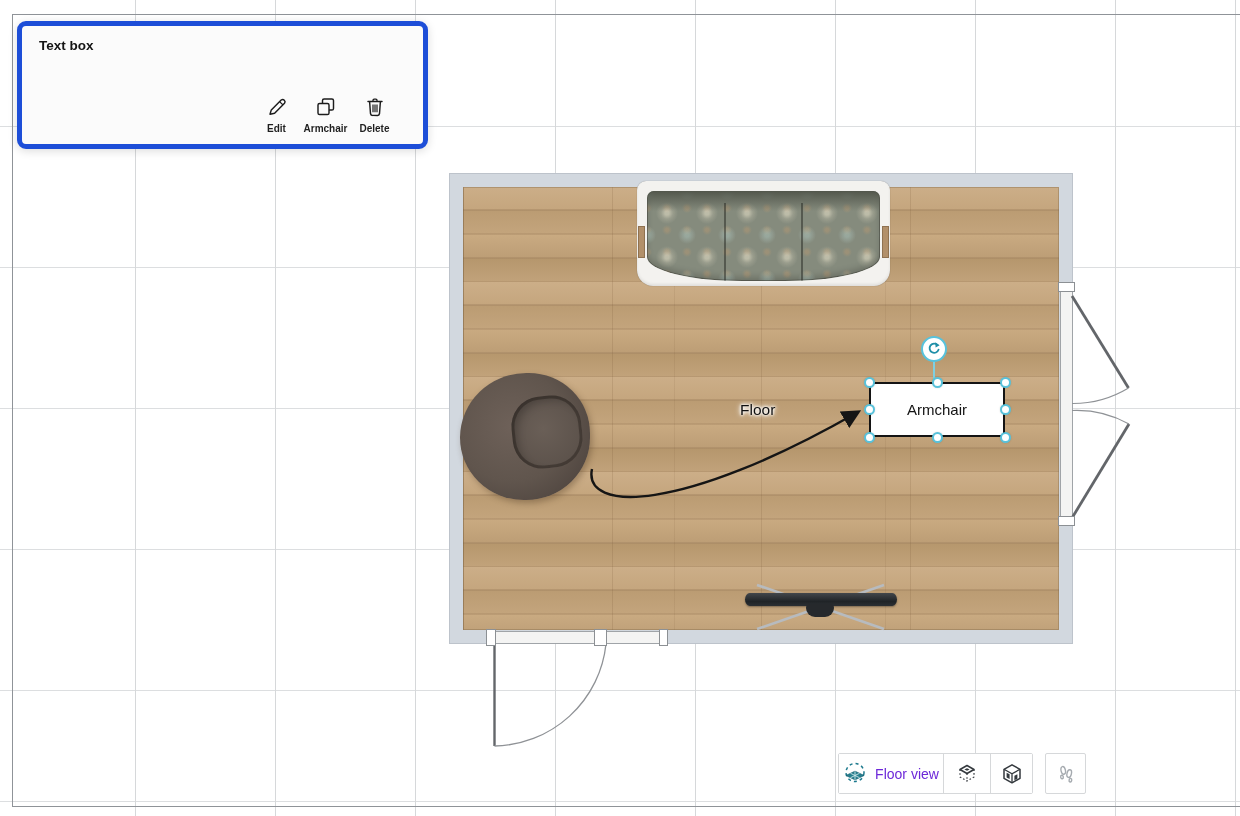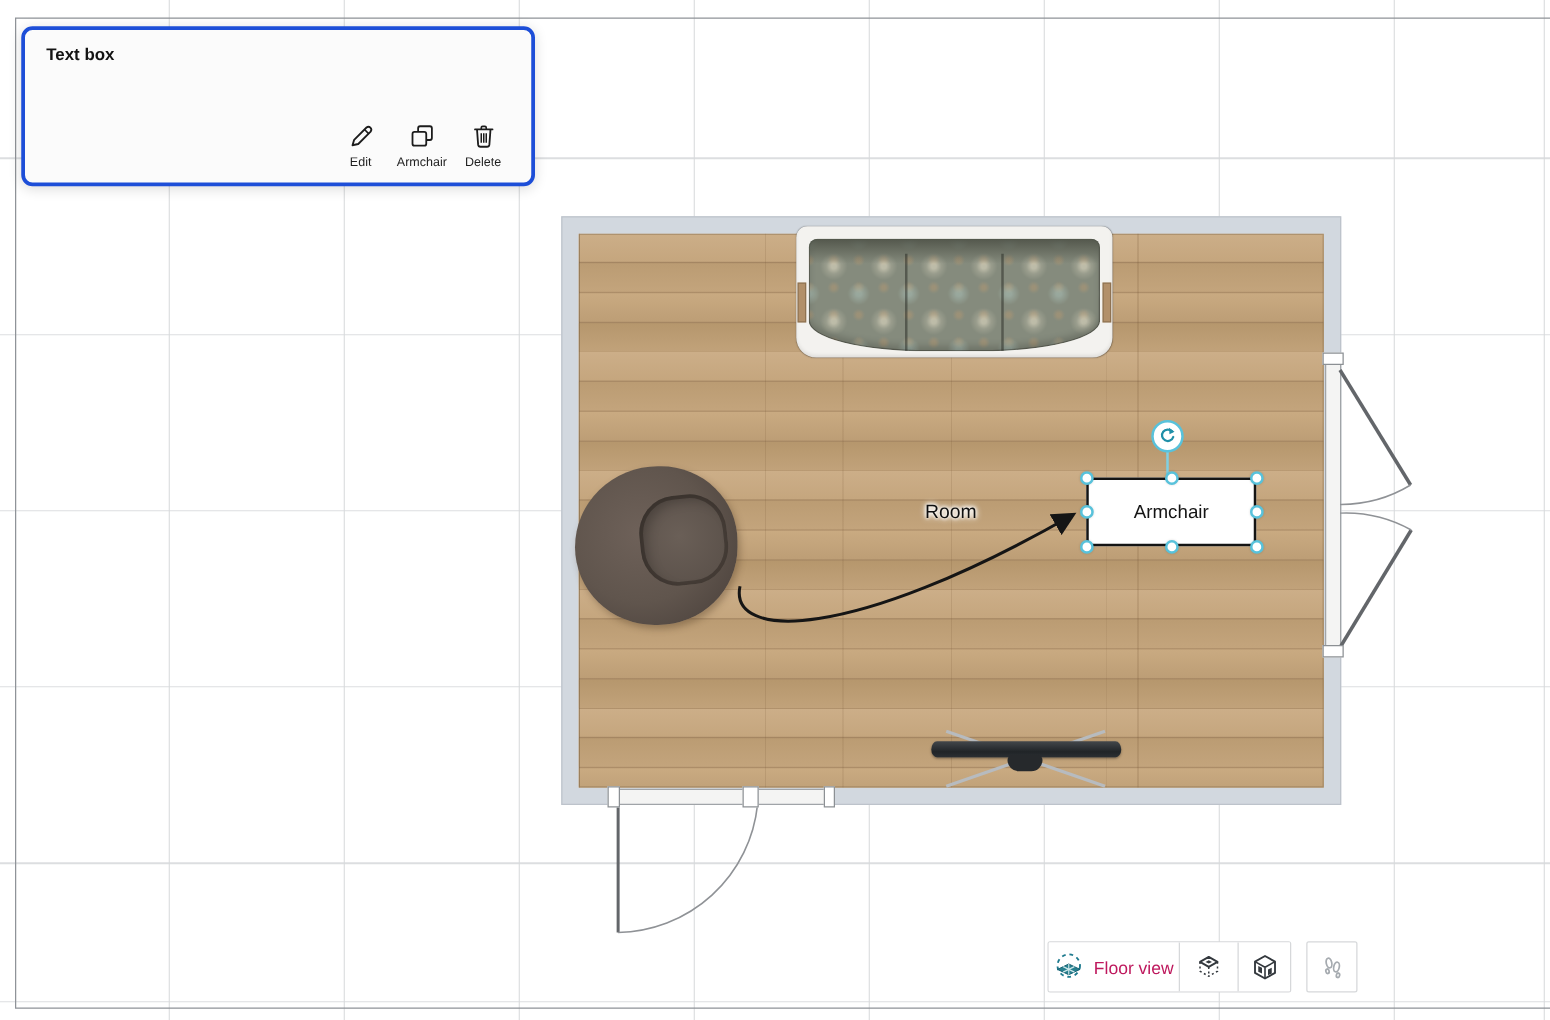--- a/index.html
+++ b/index.html
@@ -89,32 +89,32 @@
     font-size:15px;color:#141414;}
   .handle{position:absolute;width:11px;height:11px;border-radius:50%;z-index:7;
     background:#ffffff;border:2px solid #58c2db;box-sizing:border-box;
     box-shadow:0 0 2px rgba(0,0,0,0.15);}
   #rotate-stem{position:absolute;left:933px;top:361px;width:2px;height:22px;background:#7fd0e2;z-index:6;}
   #rotate-handle{position:absolute;left:921px;top:336px;width:26px;height:26px;border-radius:50%;z-index:7;
     background:#ffffff;border:2px solid #58c2db;box-sizing:border-box;
     display:flex;align-items:center;justify-content:center;}
   
   #panel{position:absolute;left:17px;top:21px;width:411px;height:128px;z-index:10;
-    background:#fbfbfb;border:3px solid #1d4ed8;border-radius:9px;
+    background:#fbfbfb;border:5px solid #1d4ed8;border-radius:9px;
     box-shadow:0 2px 10px rgba(0,0,0,0.14);box-sizing:border-box;}
   #panel .title{position:absolute;left:17px;top:12px;font-size:13.5px;font-weight:bold;color:#141414;}
-  #panel .actions{position:absolute;right:14px;bottom:10px;display:flex;}
+  #panel .actions{position:absolute;right:24px;bottom:10px;display:flex;font-weight:bold;}
   #panel .action{width:49px;display:flex;flex-direction:column;align-items:center;cursor:pointer;}
   #panel .action .lbl{margin-top:4px;font-size:10px;color:#1f1f1f;}
   
   #view-toolbar{position:absolute;left:838px;top:753px;height:41px;z-index:10;
     display:flex;background:#ffffff;border:1px solid #d6d8da;border-radius:2px;box-sizing:border-box;}
   .vt-btn{display:flex;align-items:center;justify-content:center;height:100%;cursor:pointer;background:#fff;}
   .vt-btn + .vt-btn{border-left:1px solid #d6d8da;}
-  #btn-floor-view{width:104px;gap:7px;font-size:14px;color:#be185d;}
+  #btn-floor-view{width:104px;gap:7px;font-size:14px;color:#6d28d9;}
   #btn-3d-view{width:46px;}
   #btn-3d-photo{width:41px;}
   #btn-walkthrough{position:absolute;left:1045px;top:753px;width:41px;height:41px;z-index:10;
     background:#ffffff;border:1px solid #d6d8da;border-radius:2px;box-sizing:border-box;
     display:flex;align-items:center;justify-content:center;cursor:pointer;}
 </style>
 </head>
 <body>
 
 <div id="grid"></div>
@@ -166,21 +166,21 @@
 
 <svg id="svg-arrow" class="layer" width="1240" height="816">
   <defs>
     <marker id="ah" markerWidth="9" markerHeight="8" refX="6.5" refY="4" orient="auto">
       <path d="M0 0 L8 4 L0 8 Z" fill="#151515"></path>
     </marker>
   </defs>
   <path d="M 592 469 C 583 512 680 514 858 412" stroke="#151515" stroke-width="2.4" fill="none" marker-end="url(#ah)"></path>
 </svg>
 
-<div id="room-label">Room</div>
+<div id="room-label">Floor</div>
 
 <div id="textbox">Armchair</div>
 <div id="rotate-stem"></div>
 <div id="rotate-handle">
   <svg width="16" height="16" viewBox="0 0 16 16">
     <path d="M 11.6 4.1 A 4.6 4.6 0 1 0 12.6 8.6" stroke="#1f8fa8" stroke-width="1.8" fill="none" stroke-linecap="round"></path>
     <polygon points="9.2,1.2 13.6,4.3 9.6,6.4" fill="#1f8fa8"></polygon>
   </svg>
 </div>
 

